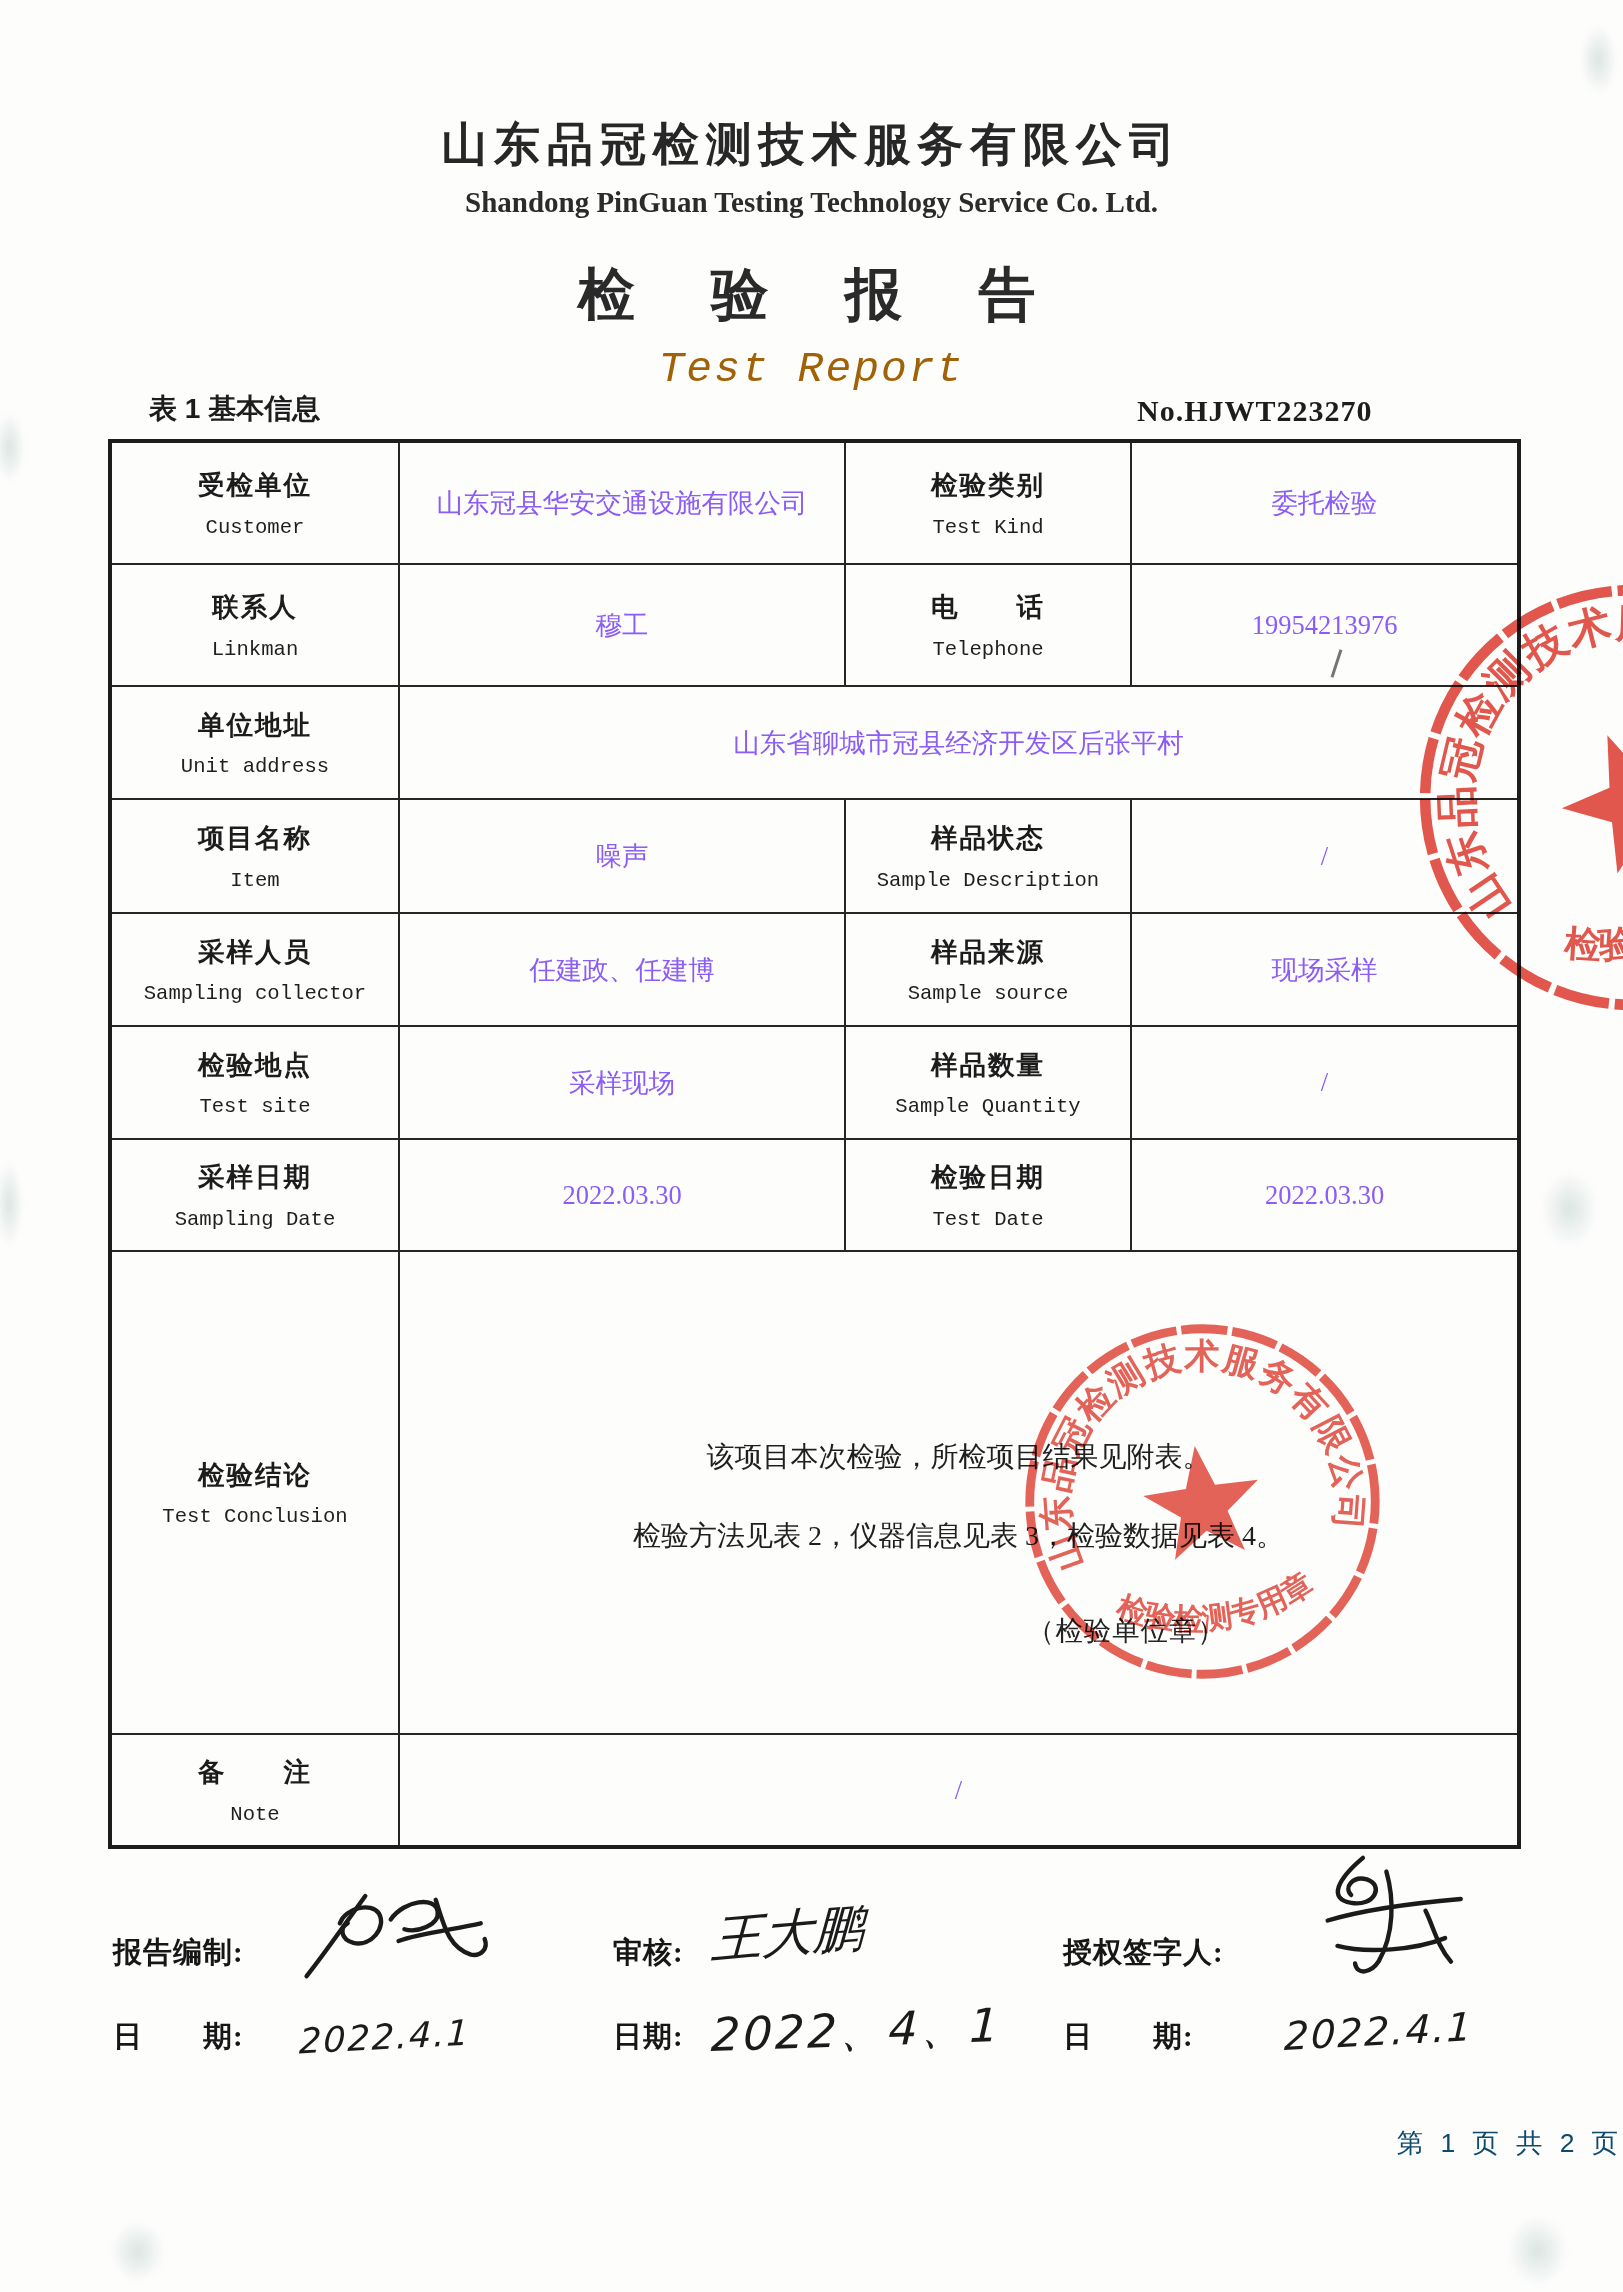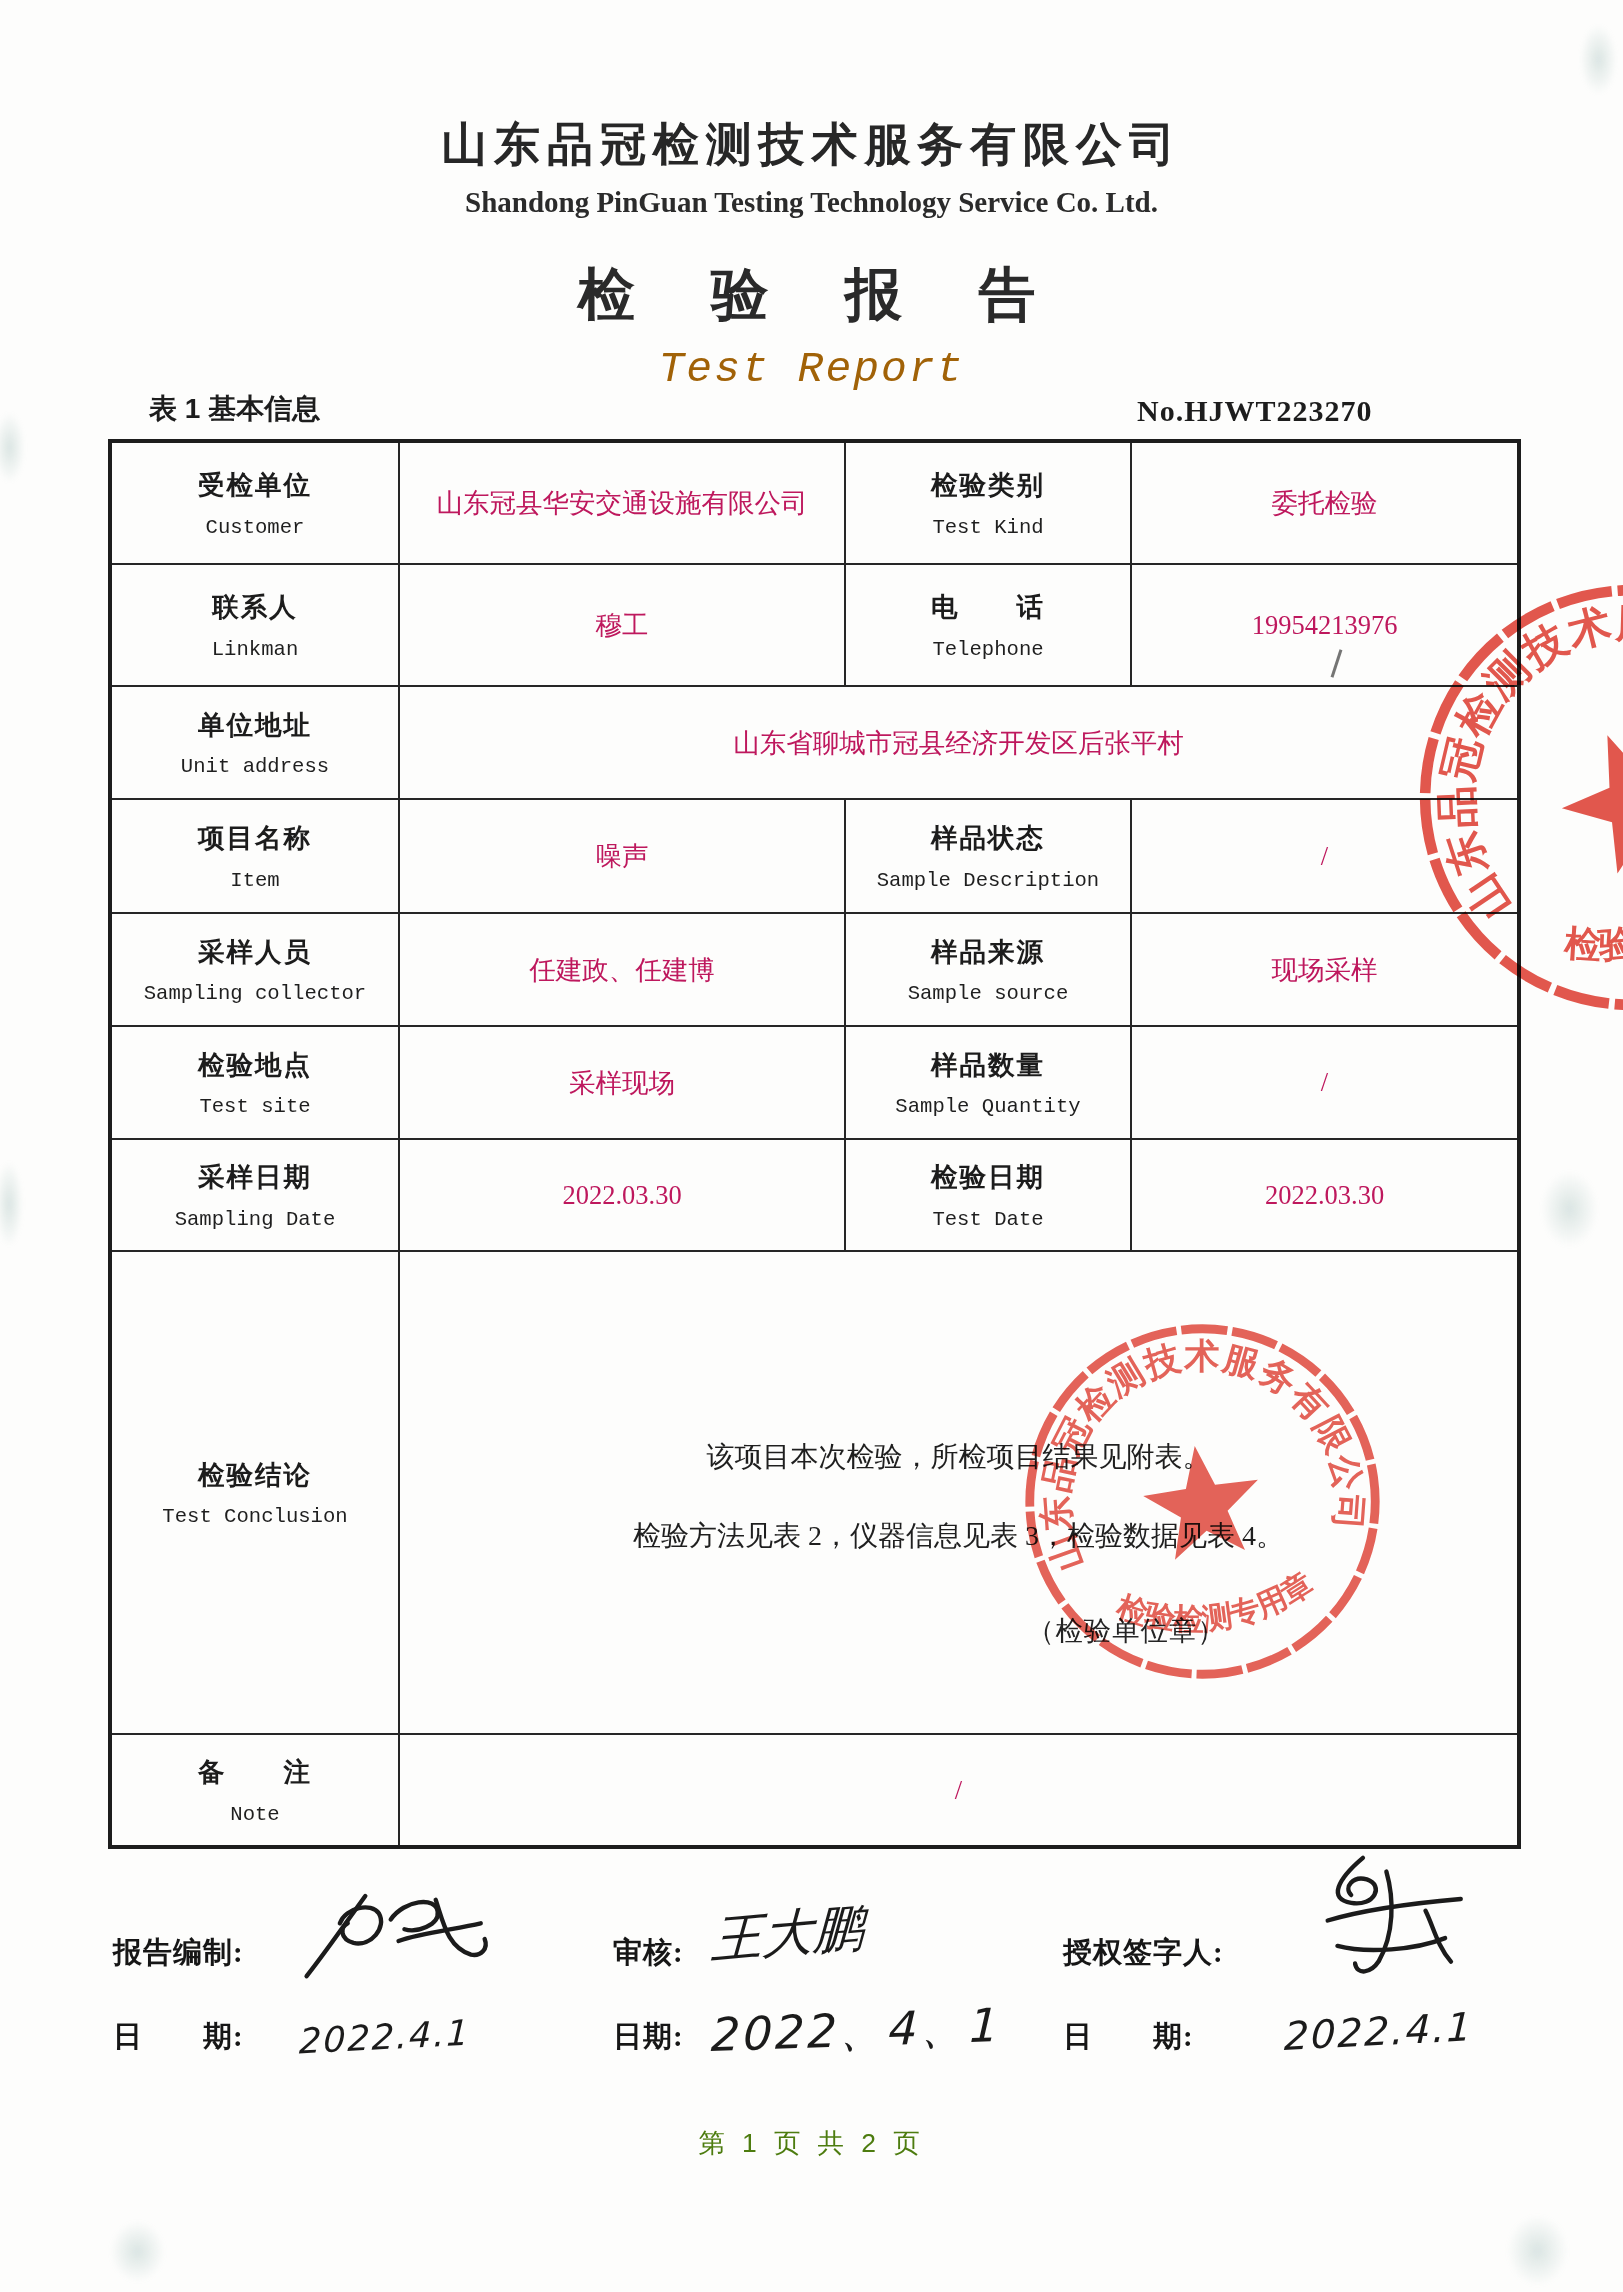--- a/index.html
+++ b/index.html
@@ -12,21 +12,21 @@
   .company-en{top:186px;font-family:"Liberation Serif",serif;font-weight:700;font-size:29px;color:#2b2b2b;}
   .title-cn{top:257px;font-weight:700;font-size:57px;letter-spacing:9.8px;color:#2a2a2a;}
   .title-en{top:345px;font-family:"Liberation Mono",monospace;font-size:43px;letter-spacing:2px;color:#a16207;font-style:italic;}
   .table-caption{left:149px;top:390px;font-weight:700;font-size:28px;}
   .report-no{left:1137px;top:394px;font-family:"Liberation Serif",serif;font-weight:700;font-size:30px;letter-spacing:1px;}
 
   table.info{position:absolute;left:108px;top:439px;width:1409px;height:1404px;border-collapse:collapse;table-layout:fixed;border:4.9px solid #1d1d1d;}
   table.info td{border:2.5px solid #262626;padding:0;vertical-align:middle;text-align:center;overflow:hidden;}
   .lbl .cn{font-weight:700;font-size:26.5px;letter-spacing:2px;color:#1c1c1c;}
   .lbl .en{margin-top:12.7px;font-family:"Liberation Mono",monospace;font-size:20.6px;font-weight:400;color:#1f1f1f;}
-  .val{font-family:"Liberation Serif",serif;font-size:26.5px;color:#be185d;}
+  .val{font-family:"Liberation Serif",serif;font-size:26.5px;color:#8b5cf6;}
   .r-sm{height:113px;}
   .r1{height:123px;} .r2{height:122px;} .r4{height:114px;} .r7{height:112px;} .r8{height:483px;}
 
   .conc-cell{position:relative;}
   .conc-text{position:absolute;left:0;right:0;top:165px;text-align:center;
              font-family:"Liberation Serif",serif;font-size:28px;line-height:79px;color:#1f1f1f;}
   .seal-caption{position:absolute;left:627px;top:361px;font-size:27.4px;letter-spacing:1px;color:#242424;white-space:nowrap;}
 
   
   .stamp{position:absolute;mix-blend-mode:multiply;color:#e0463a;opacity:.84;}
@@ -37,21 +37,21 @@
 
   
   .sig-label{position:absolute;font-weight:700;font-size:29px;letter-spacing:1px;white-space:nowrap;color:#161616;font-family:Liberation Serif, serif;}
   .hand{position:absolute;font-family:"DejaVu Sans",sans-serif;font-style:italic;font-weight:500;color:#1b1b1b;white-space:nowrap;}
   .hand-name{font-size:51px;transform:rotate(-5deg) skewX(-7deg);}
   .hand-date{font-size:35px;transform:rotate(-3deg) skewX(-5deg);letter-spacing:2px;}
   .hand-date-big{font-size:46px;transform:rotate(-2deg) skewX(-4deg);letter-spacing:2.9px;}
   .squiggle{position:absolute;}
   .squiggle path{fill:none;stroke:#1b1b1b;stroke-width:4.5;stroke-linecap:round;stroke-linejoin:round;}
 
-  .footer{top:2125px;font-size:26.5px;letter-spacing:4.9px;color:#4d7c0f;}
+  .footer{top:2125px;font-size:26.5px;letter-spacing:4.9px;color:#0c4a6e;text-align:right;}
 
   .ghost{position:absolute;border-radius:50%;background:radial-gradient(closest-side,rgba(140,175,170,.30),rgba(140,175,170,0));filter:blur(2px);}
   .pen-mark{position:absolute;left:1335px;top:649px;width:2.9px;height:29px;background:#3a3a3a;transform:rotate(18deg);opacity:.7;}
 </style>
 </head>
 <body>
 
 <div class="page">
 
   <div class="center-line company-cn">山东品冠检测技术服务有限公司</div>

